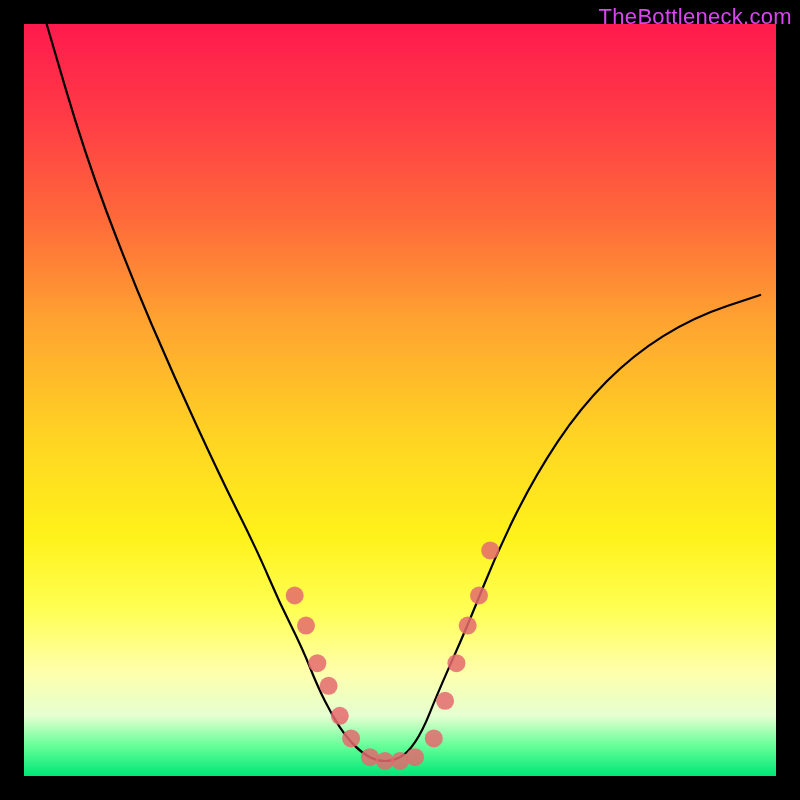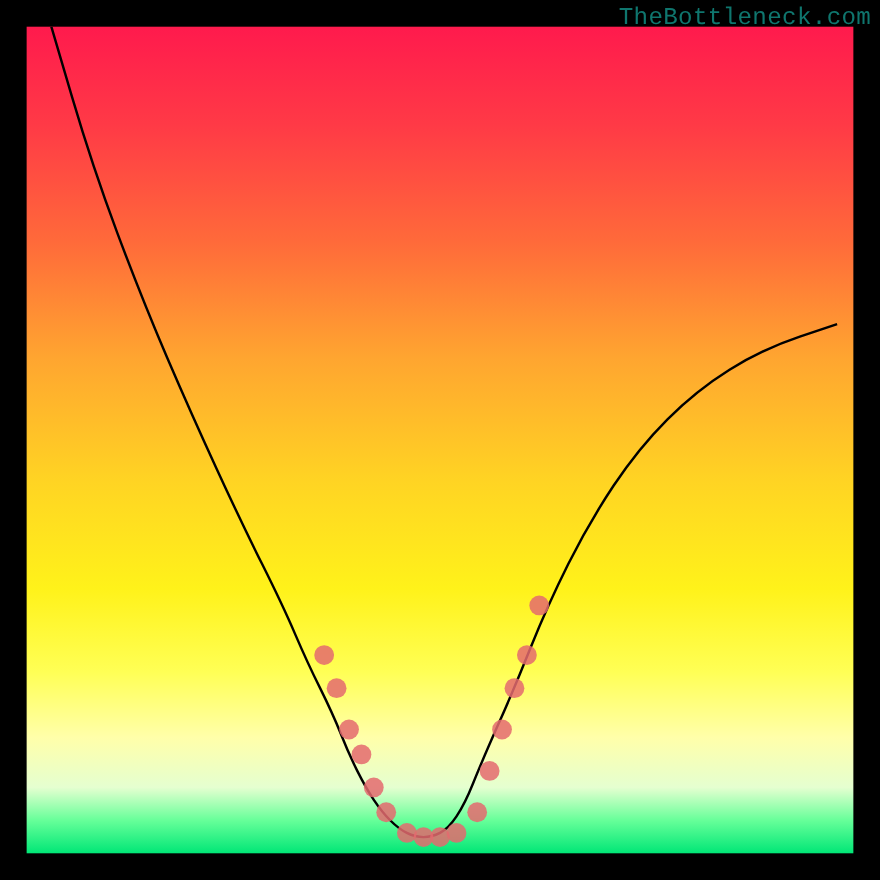--- a/index.html
+++ b/index.html
@@ -35,26 +35,25 @@
       #ffffaa 86%,
       #e5ffd0 92%,
       #66ff99 96%,
       #00e676 100%
     );
   }
   .watermark {
     position: absolute;
     top: 4px;
     right: 8px;
-    color: #0f766e;
+    color: #d946ef;
     font-size: 22px;
     font-weight: 400;
     letter-spacing: 0.3px;
     z-index: 5;
-    font-family: Liberation Mono, monospace;
   }
   svg.curve {
     position: absolute;
     inset: 0;
     z-index: 3;
   }
   .dot {
     fill: #e46a6f;
     fill-opacity: 0.85;
     stroke: none;

